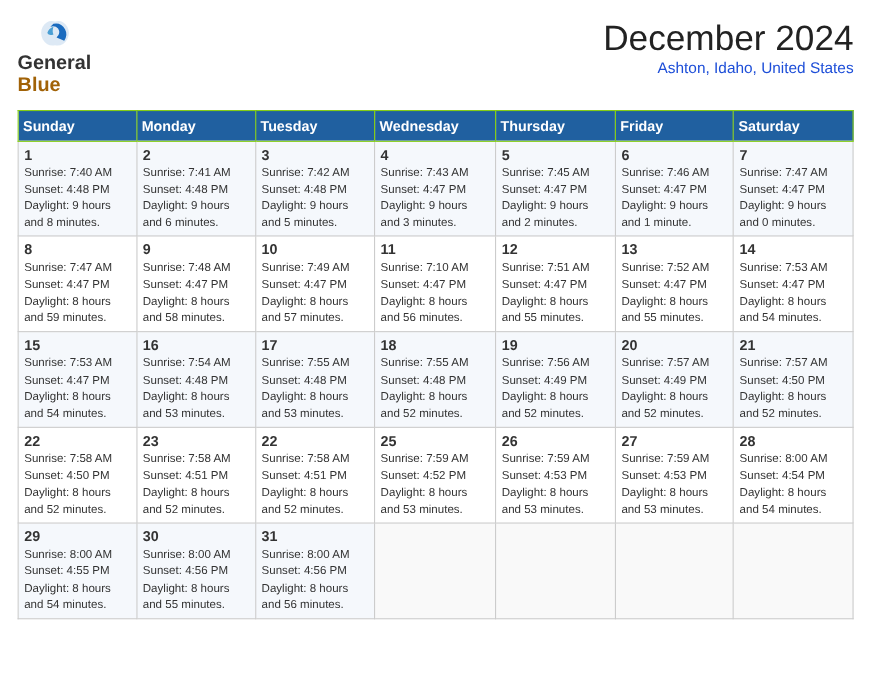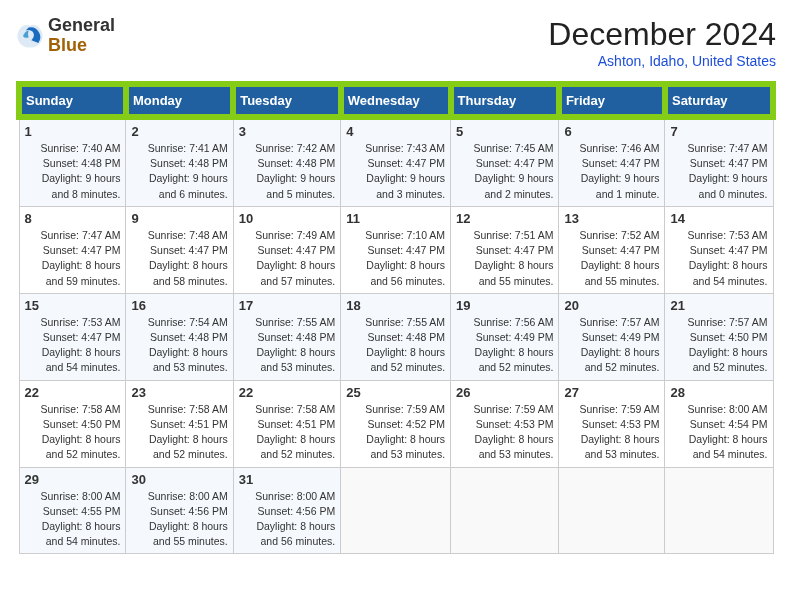--- a/index.html
+++ b/index.html
@@ -13,20 +13,21 @@
     .header {
       display: flex;
       justify-content: space-between;
       align-items: flex-start;
       margin-bottom: 12px;
     }
     .logo {
       display: flex;
       align-items: center;
       gap: 4px;
+      flex-direction: column;
     }
     .logo-text {
       font-size: 18px;
       font-weight: bold;
       line-height: 1.1;
     }
     .logo-text .general { color: #333; }
     .logo-text .blue { color: #a16207; }
     .logo-icon {
       width: 28px;
@@ -48,21 +49,21 @@
       width: 100%;
       border-collapse: collapse;
     }
     .calendar thead tr th {
       background-color: #2060a0;
       color: #fff;
       font-size: 13px;
       font-weight: bold;
       padding: 6px 4px;
       text-align: left;
-      border: 6px solid #84cc16;
+      border: 1px solid #84cc16;
     }
     .calendar tbody tr td {
       border: 1px solid #ccc;
       vertical-align: top;
       padding: 4px 5px;
       font-size: 10.5px;
       color: #333;
       background: #fff;
       width: 113px;
       min-height: 80px;
@@ -74,21 +75,20 @@
       background: #ffffff;
     }
     .day-num {
       font-size: 13px;
       font-weight: bold;
       display: block;
       margin-bottom: 2px;
     }
     .cell-info {
       line-height: 1.45;
-      text-align: right;
     }
     td.empty {
       background: #f9f9f9 !important;
     }
   </style>
 </head>
 <body>
 
 <div class="header">
   <div class="logo">

